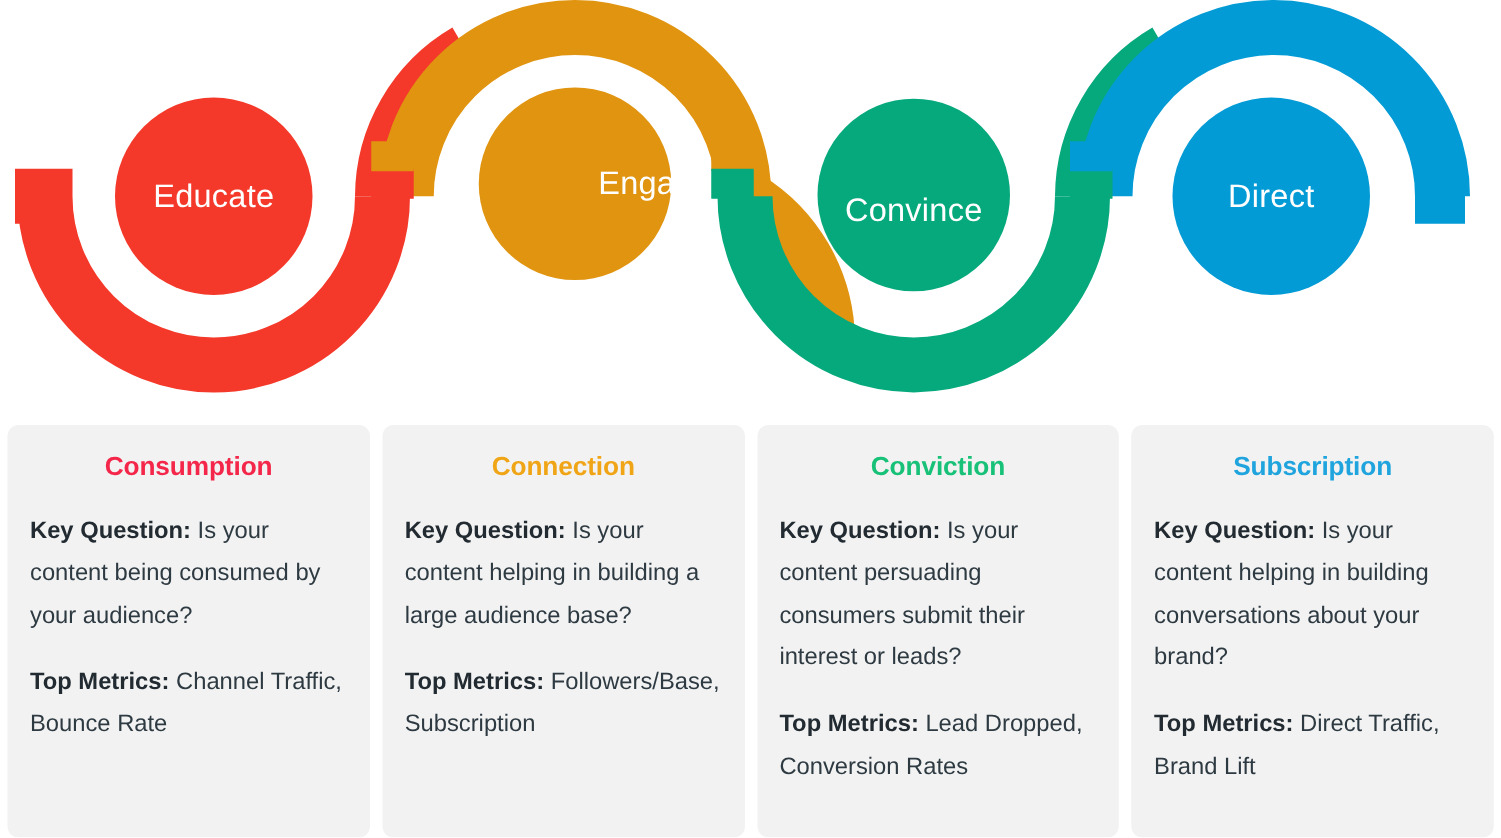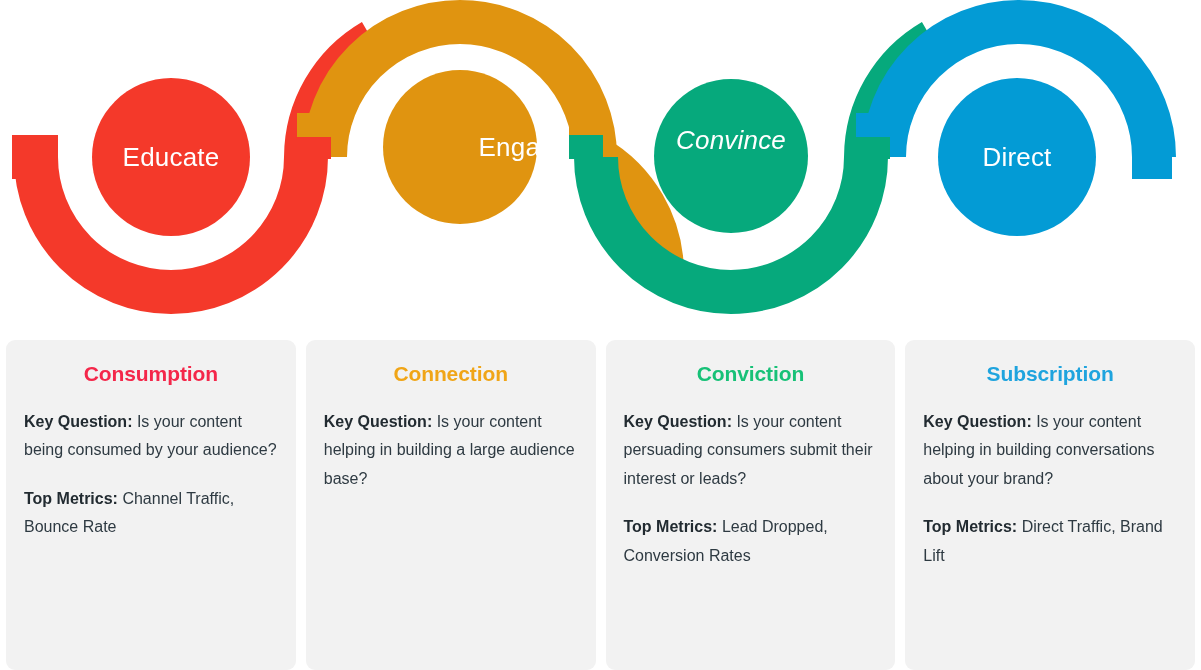--- a/index.html
+++ b/index.html
@@ -52,21 +52,21 @@
     flex-direction:column;
     align-items:center;
   }
   .card-title {
     font-size:21px;
     font-weight:bold;
     margin-bottom:22px;
     letter-spacing:-0.1px;
   }
   .card-block {
-    font-size:16px;
+    font-size:19px;
     line-height:1.78;
     color:#2E3A42;
     width:100%;
   }
   .card-block.metrics { margin-top:20px; }
   .card-block b { font-weight:bold; color:#222B31; }
 </style>
 </head>
 <body>
 
@@ -106,40 +106,43 @@
       </g>
 
       <circle cx="171" cy="157" r="79" fill="#F4392A"></circle>
       <circle cx="460" cy="147" r="77" fill="#E09410"></circle>
       <circle cx="731" cy="156" r="77" fill="#06A97C"></circle>
       <circle cx="1017" cy="157" r="79" fill="#039BD5"></circle>
     </svg>
 
     <div class="stage-label" style="left:171px;  top:157px;">Educate</div>
     <div class="stage-label" style="left:476px;  top:147px;margin-left:48px;">Engage</div>
-    <div class="stage-label" style="left:731px;  top:140px;font-style:italic;">Convince</div>
+    <div class="stage-label" style="left:731px;  top:168px;">Convince</div>
     <div class="stage-label" style="left:1017px; top:157px;">Direct</div>
   </div>
 
   <div id="cards">
 
     <div class="card">
       <div class="card-title" style="color: rgb(244, 39, 74);">Consumption</div>
       <div class="card-block">
         <b>Key Question:</b><span> Is your content being consumed by your audience?</span>
       </div>
       <div class="card-block metrics">
         <b>Top Metrics:</b><span> Channel Traffic, Bounce Rate</span>
       </div>
     </div>
 
     <div class="card">
       <div class="card-title" style="color: rgb(240, 165, 23);">Connection</div>
       <div class="card-block">
         <b>Key Question:</b><span> Is your content helping in building a large audience base?</span>
+      </div>
+      <div class="card-block metrics">
+        <b>Top Metrics:</b><span> Followers/Base, Subscription</span>
       </div>
     </div>
 
     <div class="card">
       <div class="card-title" style="color: rgb(23, 193, 119);">Conviction</div>
       <div class="card-block">
         <b>Key Question:</b><span> Is your content persuading consumers submit their interest or leads?</span>
       </div>
       <div class="card-block metrics">
         <b>Top Metrics:</b><span> Lead Dropped, Conversion Rates</span>

